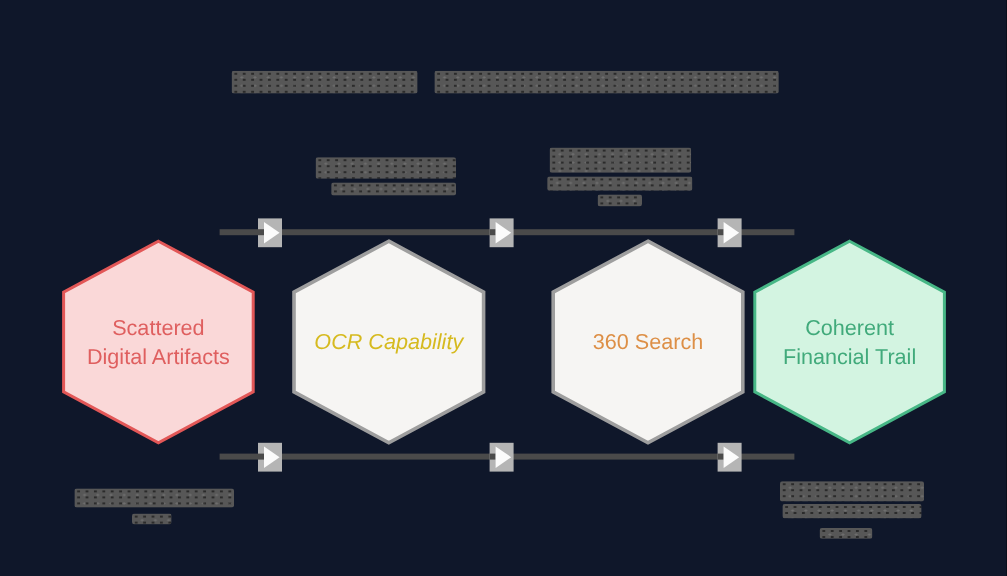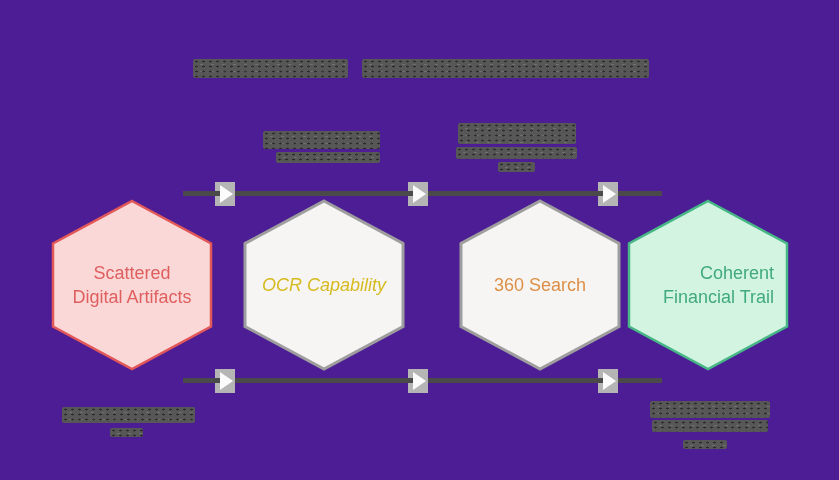--- a/index.html
+++ b/index.html
@@ -1,17 +1,17 @@
 <!DOCTYPE html>
 <html><head>
 <meta charset="utf-8">
 <style>
   html,body{margin:0;padding:0;background:#000;}
   #canvas{
-    position:relative;width:839px;height:480px;background:#4c1d95;
+    position:relative;width:839px;height:480px;background:#0f172a;
     font-family:"Liberation Sans", sans-serif;overflow:hidden;
   }
   
   .hex{position:absolute;top:199px;width:164px;height:172px;}
   .hex svg{position:absolute;left:0;top:0;}
   .hex-label{
     position:absolute;inset:0;display:flex;align-items:center;justify-content:center;
     text-align:center;padding:0 16px;font-size:18px;line-height:1.35;font-weight:500;
   }
   
@@ -96,21 +96,21 @@
     <svg width="164" height="172" viewBox="0 0 164 172">
       <polygon points="82,2 161,44.5 161,127.5 82,170 3,127.5 3,44.5" stroke-width="3" fill="#f6f5f3" stroke="#9e9e9e"></polygon>
     </svg>
     <div class="hex-label" style="color: rgb(221, 143, 70);">360 Search</div>
   </div>
 
   <div class="hex" style="left:626px;">
     <svg width="164" height="172" viewBox="0 0 164 172">
       <polygon points="82,2 161,44.5 161,127.5 82,170 3,127.5 3,44.5" stroke-width="2.5" fill="#d3f4e1" stroke="#47b786"></polygon>
     </svg>
-    <div class="hex-label" style="color: rgb(65, 170, 123); text-align: right;">Coherent Financial Trail</div>
+    <div class="hex-label" style="color: rgb(65, 170, 123);">Coherent Financial Trail</div>
   </div>
 
   <div class="scrib" style="left:62px;top:407px;width:133px;height:16px;"></div>
   <div class="scrib" style="left:110px;top:428px;width:33px;height:9px;"></div>
 
   <div class="scrib" style="left:650px;top:401px;width:120px;height:17px;"></div>
   <div class="scrib" style="left:652px;top:420px;width:116px;height:12px;"></div>
   <div class="scrib" style="left:683px;top:440px;width:44px;height:9px;"></div>
 
 </div>

